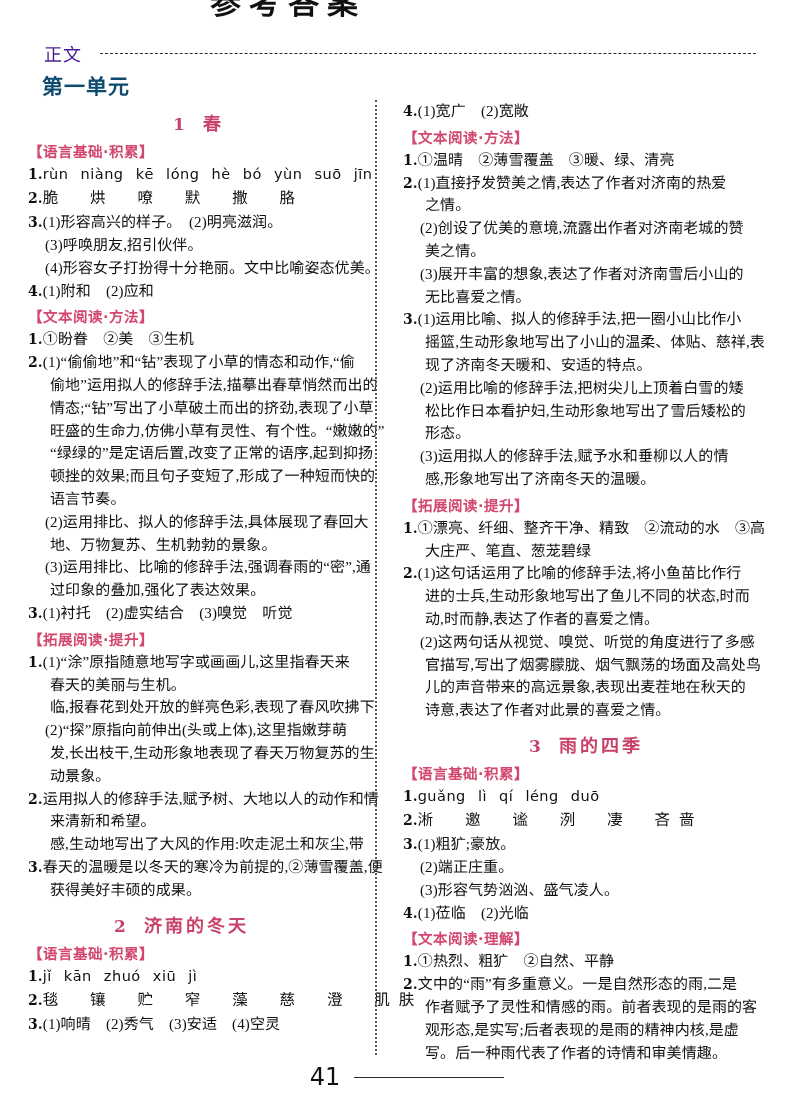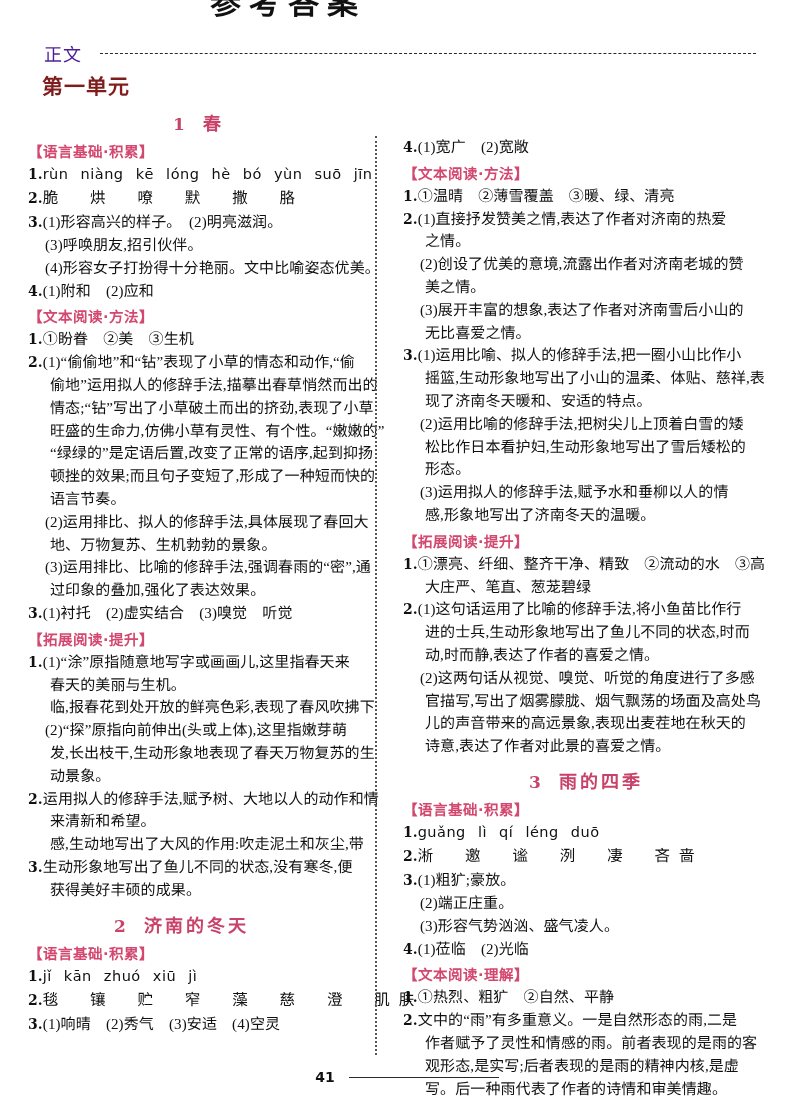--- a/index.html
+++ b/index.html
@@ -64,21 +64,21 @@
 
   
   .unit-heading {
     position: absolute;
     top: 70px;
     left: 42px;
     font-family: "DejaVu Sans", sans-serif;
     font-weight: 700;
     font-size: 21px;
     letter-spacing: 1px;
-    color: #7f1d1d;
+    color: #0c4a6e;
   }
 
   
   .columns {
     position: absolute;
     top: 100px;
     left: 0;
     width: 800px;
     height: 955px;
     display: flex;
@@ -88,21 +88,20 @@
     box-sizing: border-box;
   }
   .col-left {
     width: 375px;
     padding: 0 6px 0 28px;
   }
   .col-right {
     width: 425px;
     padding: 0 4px 0 26px;
     border-left: 2px dotted #555;
-    margin-top: 36px;
   }
   .col-right-inner {
     width: 400px;
     overflow: hidden;
   }
 
   
   .lesson-title {
     text-align: center;
     margin: 9px 0 5px 0;
@@ -194,22 +193,22 @@
     align-items: center;
     justify-content: center;
   }
   .footer-rule {
     width: 150px;
     height: 0;
     border-top: 1.6px solid #2b2b2b;
   }
   .footer-num {
     font-family: "DejaVu Sans", sans-serif;
-    font-weight: 700;
-    font-size: 14px;
+    font-weight: 400;
+    font-size: 24px;
     color: #111;
     margin: 0 14px;
   }
 </style>
 </head>
 <body>
 
 <div class="banner">
   <div class="banner-title">参考答案</div>
 </div>
@@ -260,21 +259,21 @@
     <div>
         <div class="ans"><span class="qn">1.</span><span>(1)“涂”原指随意地写字或画画儿,这里指春天来</span></div>
         <div class="ans indent2"><span>春天的美丽与生机。</span></div>
         <div class="ans indent2"><span>临,报春花到处开放的鲜亮色彩,表现了春风吹拂下</span></div>
         <div class="ans indent1"><span>(2)“探”原指向前伸出(头或上体),这里指嫩芽萌</span></div>
         <div class="ans indent2"><span>发,长出枝干,生动形象地表现了春天万物复苏的生</span></div>
         <div class="ans indent2"><span>动景象。</span></div>
         <div class="ans"><span class="qn">2.</span><span>运用拟人的修辞手法,赋予树、大地以人的动作和情</span></div>
         <div class="ans indent2"><span>来清新和希望。</span></div>
         <div class="ans indent2"><span>感,生动地写出了大风的作用:吹走泥土和灰尘,带</span></div>
-        <div class="ans"><span class="qn">3.</span><span>生动形象地写出了鱼儿不同的状态,没有寒冬,便</span></div>
+        <div class="ans"><span class="qn">3.</span><span>春天的温暖是以冬天的寒冷为前提的,②薄雪覆盖,便</span></div>
         <div class="ans indent2"><span>获得美好丰硕的成果。</span></div>
       </div>
 
     <div class="lesson-title offset-left">
       <span class="lesson-num">2</span><span class="lesson-name">济南的冬天</span>
     </div>
 
     <div class="sec-header">【语言基础·积累】</div>
     <div>
         <div class="pinyin"><span class="qn">1.</span><span>jǐ kān zhuó xiū jì</span></div>

